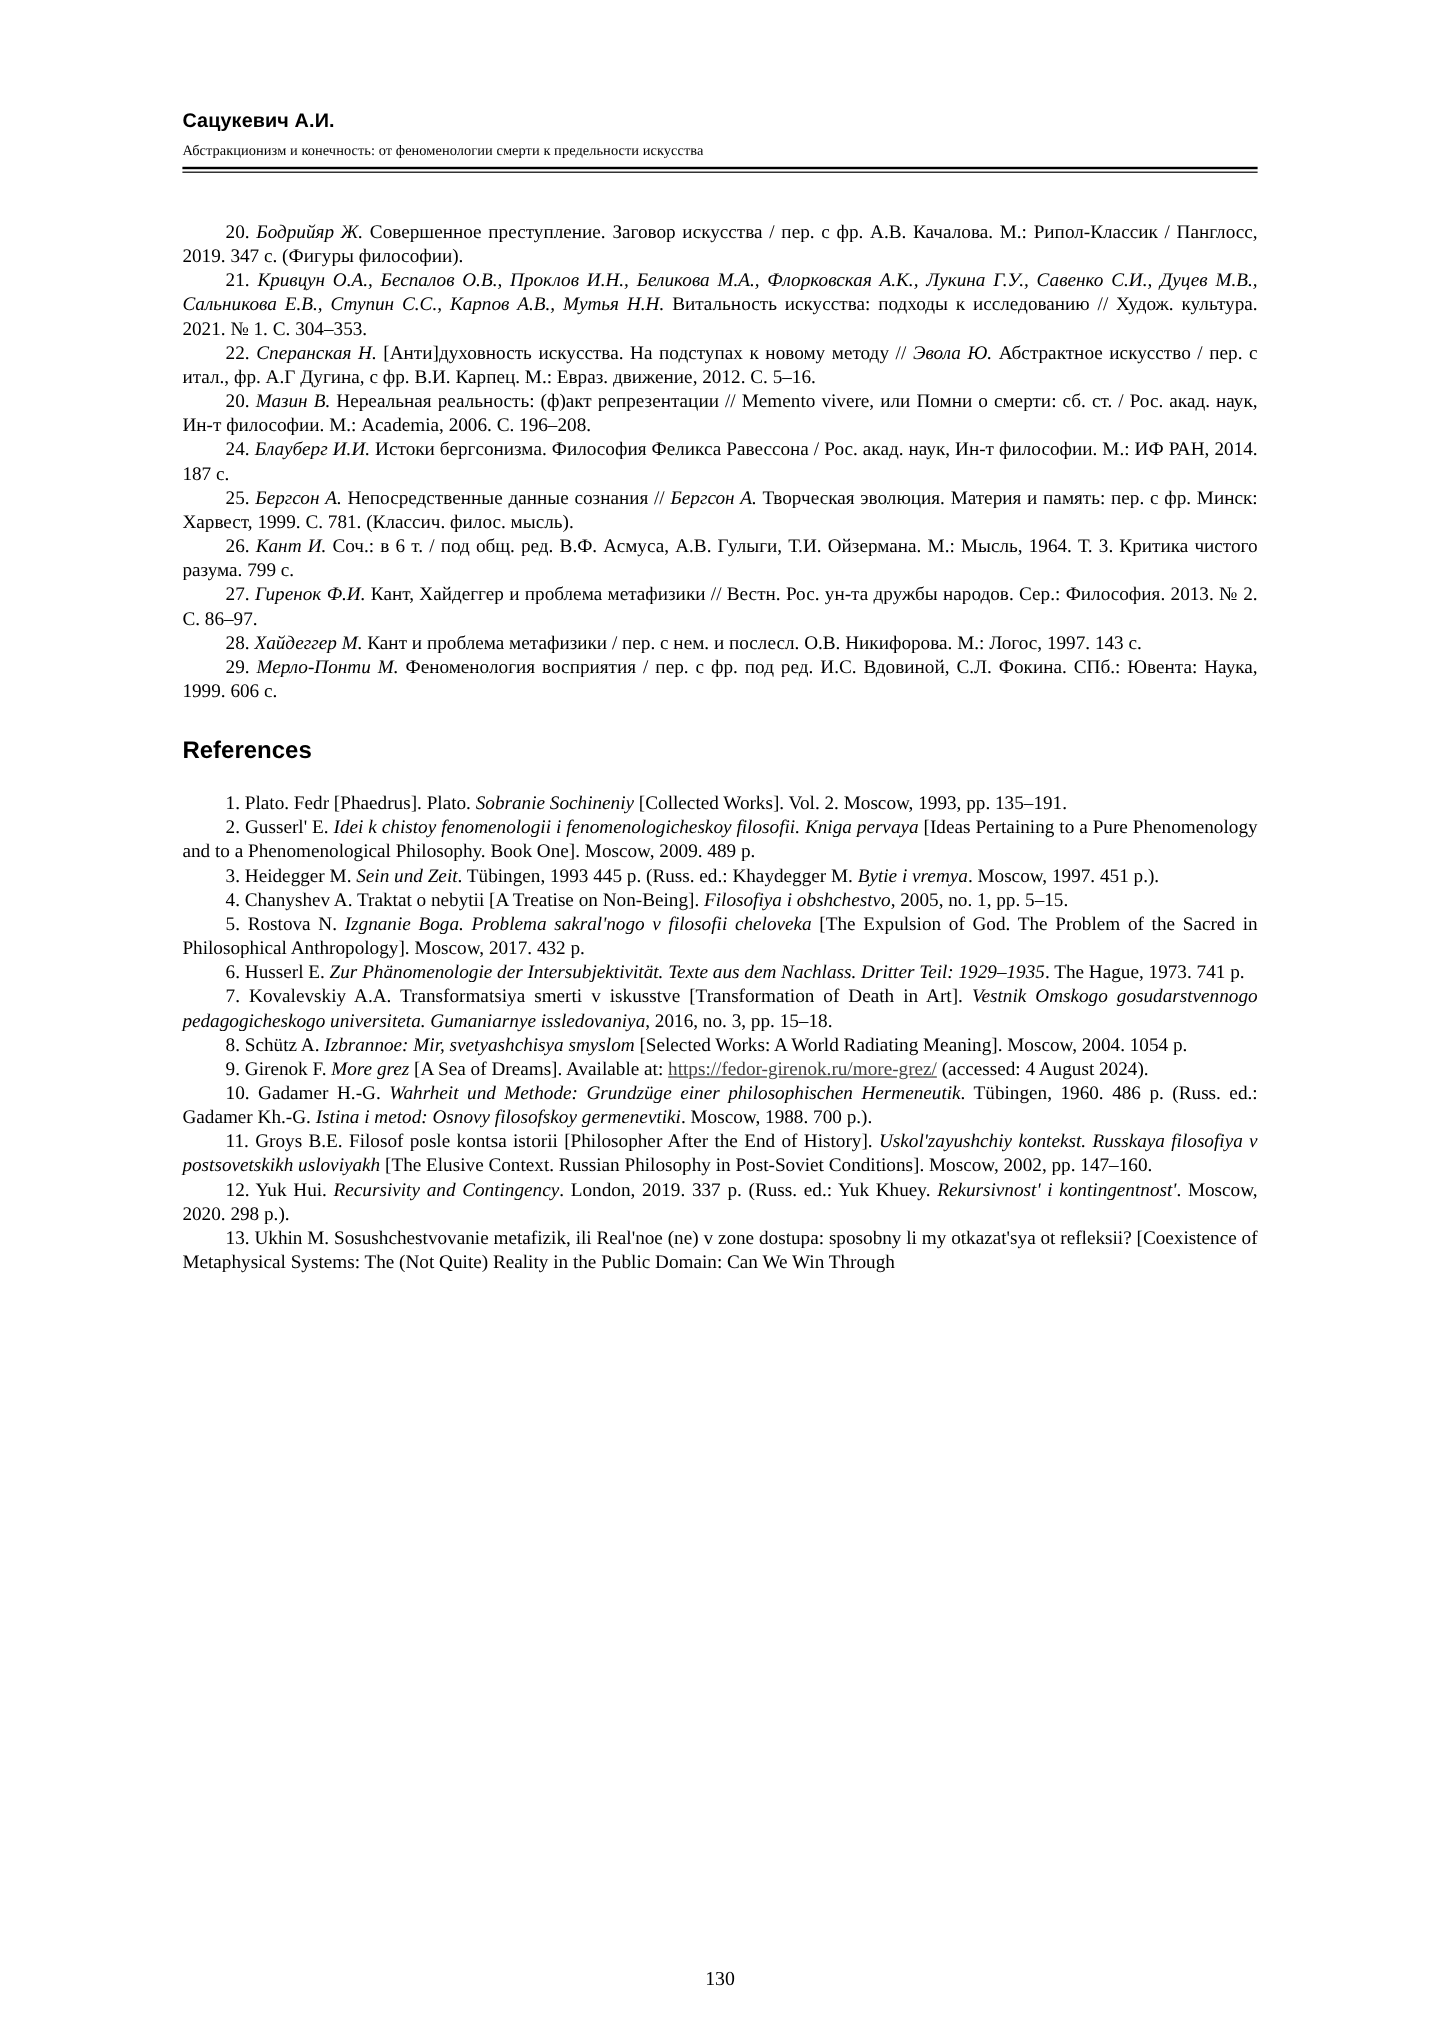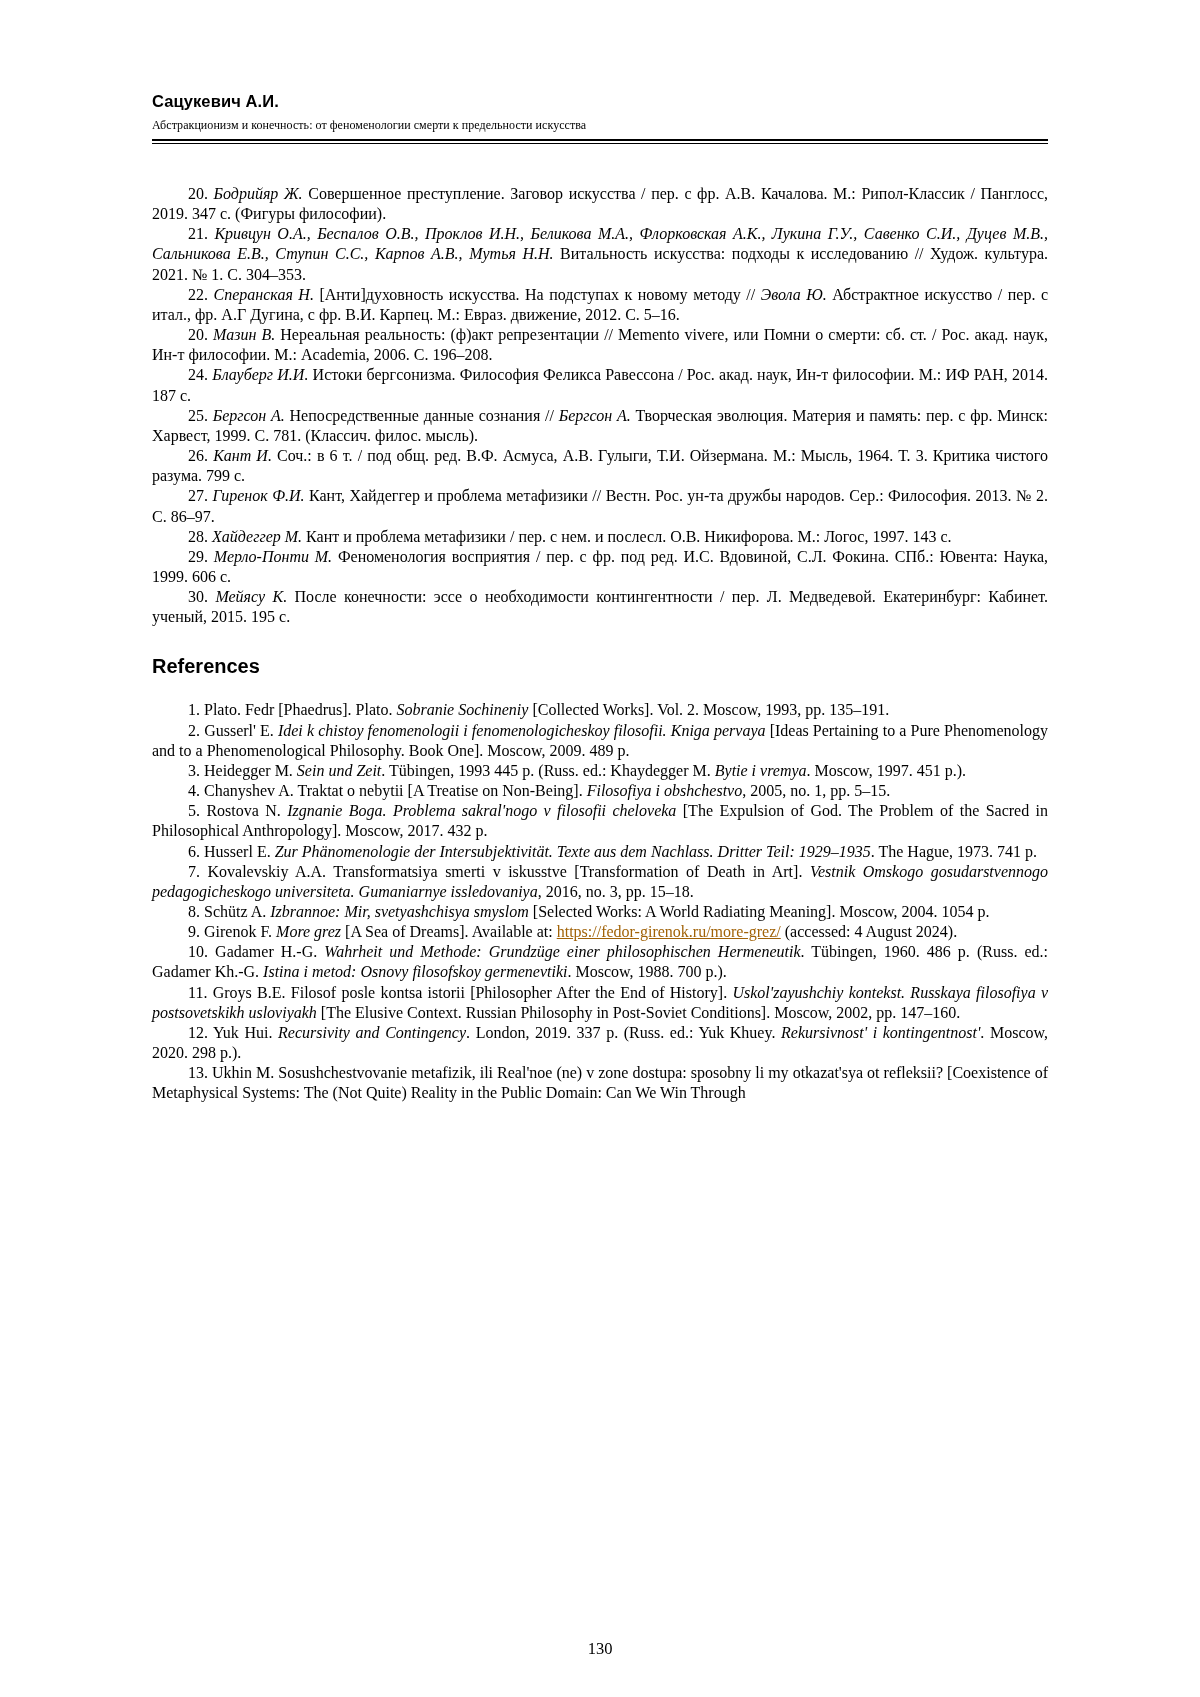--- a/index.html
+++ b/index.html
@@ -57,21 +57,21 @@
     hyphens: auto;
   }
   .section-title {
     font-family: "Liberation Sans", sans-serif;
     font-weight: bold;
     font-size: 20px;
     margin: 28px 0 22px 0;
   }
   .it { font-style: italic; }
   a.link {
-    color: #a16207;
+    color: #404040;
     text-decoration: underline;
   }
   .page-number {
     position: absolute;
     left: 0;
     right: 0;
     bottom: 38px;
     text-align: center;
     font-size: 16.5px;
     font-family: "Liberation Serif", serif;
@@ -92,21 +92,20 @@
       <p class="ref"><span>20. </span><span class="it">Бодрийяр Ж.</span><span> Совершенное преступление. Заговор искусства / пер. с фр. А.В. Качалова. М.: Рипол-Классик / Панглосс, 2019. 347 с. (Фигуры философии).</span></p>
       <p class="ref"><span>21. </span><span class="it">Кривцун О.А., Беспалов О.В., Проклов И.Н., Беликова М.А., Флорковская А.К., Лукина Г.У., Савенко С.И., Дуцев М.В., Сальникова Е.В., Ступин С.С., Карпов А.В., Мутья Н.Н.</span><span> Витальность искусства: подходы к исследованию // Худож. культура. 2021. № 1. С. 304–353.</span></p>
       <p class="ref"><span>22. </span><span class="it">Сперанская Н.</span><span> [Анти]духовность искусства. На подступах к новому методу // </span><span class="it">Эвола Ю.</span><span> Абстрактное искусство / пер. с итал., фр. А.Г Дугина, с фр. В.И. Карпец. М.: Евраз. движение, 2012. С. 5–16.</span></p>
       <p class="ref"><span>20. </span><span class="it">Мазин В.</span><span> Нереальная реальность: (ф)акт репрезентации // Memento vivere, или Помни о смерти: сб. ст. / Рос. акад. наук, Ин-т философии. М.: Academia, 2006. С. 196–208.</span></p>
       <p class="ref"><span>24. </span><span class="it">Блауберг И.И.</span><span> Истоки бергсонизма. Философия Феликса Равессона / Рос. акад. наук, Ин-т философии. М.: ИФ РАН, 2014. 187 с.</span></p>
       <p class="ref"><span>25. </span><span class="it">Бергсон А.</span><span> Непосредственные данные сознания // </span><span class="it">Бергсон А.</span><span> Творческая эволюция. Материя и память: пер. с фр. Минск: Харвест, 1999. С. 781. (Классич. филос. мысль).</span></p>
       <p class="ref"><span>26. </span><span class="it">Кант И.</span><span> Соч.: в 6 т. / под общ. ред. В.Ф. Асмуса, А.В. Гулыги, Т.И. Ойзермана. М.: Мысль, 1964. Т. 3. Критика чистого разума. 799 с.</span></p>
       <p class="ref"><span>27. </span><span class="it">Гиренок Ф.И.</span><span> Кант, Хайдеггер и проблема метафизики // Вестн. Рос. ун-та дружбы народов. Сер.: Философия. 2013. № 2. С. 86–97.</span></p>
       <p class="ref"><span>28. </span><span class="it">Хайдеггер М.</span><span> Кант и проблема метафизики / пер. с нем. и послесл. О.В. Никифорова. М.: Логос, 1997. 143 с.</span></p>
       <p class="ref"><span>29. </span><span class="it">Мерло-Понти М.</span><span> Феноменология восприятия / пер. с фр. под ред. И.С. Вдовиной, С.Л. Фокина. СПб.: Ювента: Наука, 1999. 606 с.</span></p>
-      <p class="ref"><span>30. </span><span class="it">Мейясу К.</span><span> После конечности: эссе о необходимости контингентности / пер. Л. Медведевой. Екатеринбург: Кабинет. ученый, 2015. 195 с.</span></p>
     </div>
 
   <div class="section-title">References</div>
 
   <div id="en-list">
       <p class="ref"><span>1. </span><span>Plato. Fedr [Phaedrus]. Plato. </span><span class="it">Sobranie Sochineniy</span><span> [Collected Works]. Vol. 2. Moscow, 1993, pp. 135–191.</span></p>
       <p class="ref"><span>2. </span><span>Gusserl' E. </span><span class="it">Idei k chistoy fenomenologii i fenomenologicheskoy filosofii. Kniga pervaya</span><span> [Ideas Pertaining to a Pure Phenomenology and to a Phenomenological Philosophy. Book One]. Moscow, 2009. 489 p.</span></p>
       <p class="ref"><span>3. </span><span>Heidegger M. </span><span class="it">Sein und Zeit</span><span>. Tübingen, 1993 445 p. (Russ. ed.: Khaydegger M. </span><span class="it">Bytie i vremya</span><span>. Moscow, 1997. 451 p.).</span></p>
       <p class="ref"><span>4. </span><span>Chanyshev A. Traktat o nebytii [A Treatise on Non-Being]. </span><span class="it">Filosofiya i obshchestvo</span><span>, 2005, no. 1, pp. 5–15.</span></p>
       <p class="ref"><span>5. </span><span>Rostova N. </span><span class="it">Izgnanie Boga. Problema sakral'nogo v filosofii cheloveka</span><span> [The Expulsion of God. The Problem of the Sacred in Philosophical Anthropology]. Moscow, 2017. 432 p.</span></p>

